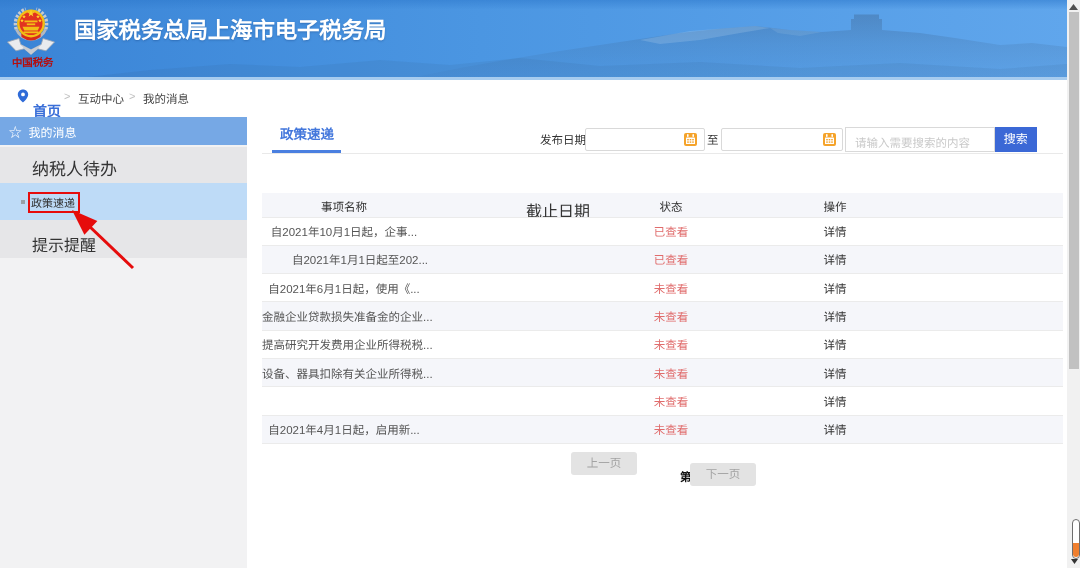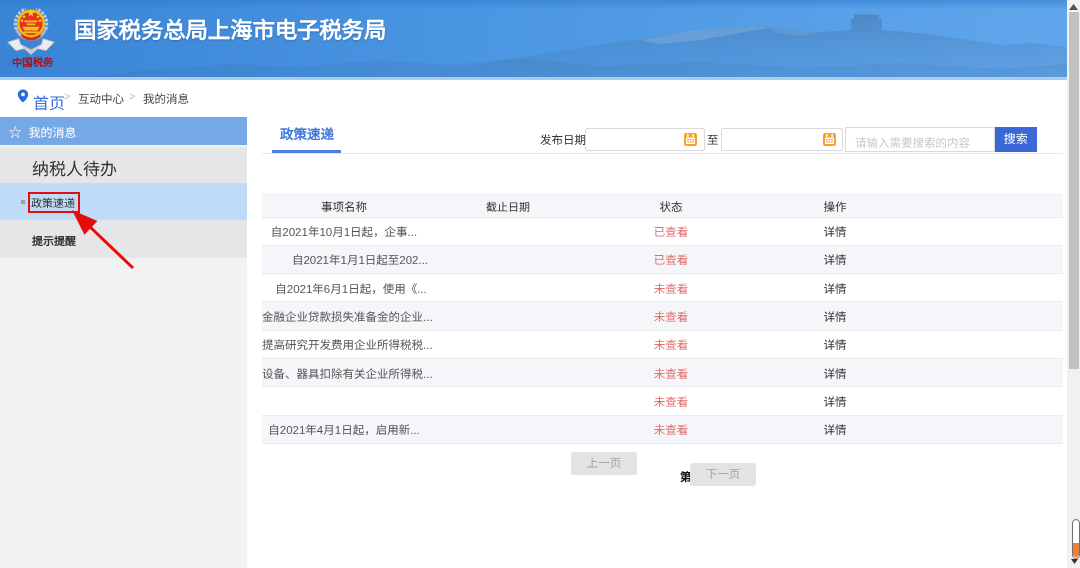--- a/index.html
+++ b/index.html
@@ -78,40 +78,40 @@
        transform:rotate(-1deg);">中国税务</div>
 
   <div class="abs" style="left:74px;top:19px;width:700px;height:26px;color:#ffffff;
        font-size:22.5px;font-weight:bold;letter-spacing:-0.2px;line-height:26px;
        text-shadow:0 1px 2px rgba(20,60,120,0.35);font-family:Liberation Mono, monospace;">国家税务总局上海市电子税务局</div>
 
   <div class="abs" style="left:0;top:80px;width:1067px;height:37px;background:#fff;"></div>
   <svg class="abs" style="left:17px;top:89px;" width="12" height="14" viewBox="0 0 12 14">
     <path d="M6,0.5 C3,0.5 0.8,2.7 0.8,5.5 C0.8,9.2 6,13.5 6,13.5 C6,13.5 11.2,9.2 11.2,5.5 C11.2,2.7 9,0.5 6,0.5 Z M6,7.3 A1.9,1.9 0 1 1 6,3.5 A1.9,1.9 0 0 1 6,7.3 Z" fill="#2f6bd8"></path>
   </svg>
-  <div class="abs" style="left:33px;top:90px;font-size:16px;color:#3a6fd8;">首页</div>
+  <div class="abs" style="left:33px;top:100px;font-size:14px;color:#3a6fd8;font-weight:bold;">首页</div>
   <div class="abs" style="left:64px;top:90px;font-size:11px;color:#c0c0c0;">&gt;</div>
   <div class="abs" style="left:78px;top:90px;font-size:11.5px;color:#444;">互动中心</div>
   <div class="abs" style="left:129px;top:90px;font-size:11px;color:#c0c0c0;">&gt;</div>
   <div class="abs" style="left:143px;top:90px;font-size:11.5px;color:#444;">我的消息</div>
 
   <div class="abs" style="left:0;top:117px;width:247px;height:451px;background:#f2f2f3;"></div>
   <div class="abs" style="left:0;top:117px;width:247px;height:28px;background:#76a8e5;color:#fff;">
     <span style="position:absolute;left:8.5px;top:3.5px;font-size:13.5px;font-weight:normal;">☆</span>
     <span style="position:absolute;left:28.5px;top:5.5px;font-size:12px;">我的消息</span>
   </div>
   <div class="abs" style="left:0;top:147px;width:247px;height:36px;background:#e6e6e8;">
     <span style="position:absolute;left:32px;top:8px;font-size:17px;color:#333;">纳税人待办</span>
   </div>
   <div class="abs" style="left:0;top:183px;width:247px;height:37px;background:#bedbf7;">
     <span style="position:absolute;left:20.5px;top:16.5px;width:4px;height:4px;background:#98a0a8;"></span>
     <span style="position:absolute;left:31px;top:11px;font-size:11px;color:#333;">政策速递</span>
   </div>
   <div class="abs" style="left:0;top:220px;width:247px;height:38px;background:#e6e6e8;">
-    <span style="position:absolute;left:32px;top:11.5px;font-size:11px;color:#333;font-weight:bold;">提示提醒</span>
+    <span style="position:absolute;left:32px;top:11.5px;font-size:16px;color:#333;">提示提醒</span>
   </div>
 
   <div class="abs" style="left:27.5px;top:192px;width:52px;height:21px;border:2px solid #e60c0c;"></div>
 
   <svg class="abs" style="left:60px;top:200px;" width="80" height="75" viewBox="0 0 80 75">
     <polygon points="12,10 37.4,20.9 24.4,34.7" fill="#e60c0c"></polygon>
     <line x1="28" y1="25" x2="73" y2="68" stroke="#e60c0c" stroke-width="3"></line>
   </svg>
 
   <div class="abs" style="left:280px;top:122.5px;font-size:13.5px;font-weight:bold;color:#4377dc;">政策速递</div>
@@ -147,38 +147,38 @@
       <rect x="8.2" y="8.4" width="1.6" height="1.4" fill="#f5a32a"></rect>
   </svg>
   <div class="abs" style="left:845px;top:127px;width:150px;height:24.5px;border:1px solid #d9d9d9;background:#fff;text-align:center;">
     <span style="position:absolute;left:9px;top:6px;font-size:11.5px;color:#c9c9c9;">请输入需要搜索的内容</span>
   </div>
   <div class="abs" style="left:994.5px;top:127px;width:42.5px;height:24.5px;background:#3b68d6;color:#fff;
        font-size:12px;text-align:center;line-height:24.5px;">搜索</div>
 
   <div class="abs" style="left:262px;top:193px;width:801px;height:23.5px;background:#f5f6fa;">
     <span style="position:absolute;left:0;width:164px;top:4.5px;text-align:center;font-size:11.5px;color:#333;">事项名称</span>
-    <span style="position:absolute;left:164px;width:164px;top:4.5px;text-align:center;font-size:11px;color:#333;">截止日期</span>
+    <span style="position:absolute;left:164px;width:164px;top:4.5px;text-align:right;font-size:16px;color:#333;">截止日期</span>
     <span style="position:absolute;left:327px;width:164px;top:4.5px;text-align:center;font-size:11.5px;color:#333;">状态</span>
     <span style="position:absolute;left:491px;width:164px;top:4.5px;text-align:center;font-size:11.5px;color:#333;">操作</span>
   </div>
 
   <div id="rows">
       <div class="abs" style="left: 262px; top: 216.5px; width: 801px; height: 28.3px; background: rgb(255, 255, 255); border-top: 1px solid rgb(235, 235, 235);">
         <span style="position:absolute;left:0;width:164px;top:5.5px;text-align:center;font-size:11.5px;color:#555;white-space:nowrap;">自2021年10月1日起，企事...</span>
         <span style="position:absolute;left:327px;width:164px;top:5.5px;text-align:center;font-size:11.5px;color:#e06c6c;">已查看</span>
         <span style="position:absolute;left:491px;width:164px;top:5.5px;text-align:center;font-size:11.5px;color:#333;">详情</span>
       </div>
       <div class="abs" style="left: 262px; top: 244.8px; width: 801px; height: 28.3px; background: rgb(245, 246, 250); border-top: 1px solid rgb(235, 235, 235);">
         <span style="position:absolute;left:16px;width:164px;top:5.5px;text-align:center;font-size:11.5px;color:#555;white-space:nowrap;">自2021年1月1日起至202...</span>
         <span style="position:absolute;left:327px;width:164px;top:5.5px;text-align:center;font-size:11.5px;color:#e06c6c;">已查看</span>
         <span style="position:absolute;left:491px;width:164px;top:5.5px;text-align:center;font-size:11.5px;color:#333;">详情</span>
       </div>
       <div class="abs" style="left: 262px; top: 273.1px; width: 801px; height: 28.3px; background: rgb(255, 255, 255); border-top: 1px solid rgb(235, 235, 235);">
-        <span style="position:absolute;left:7px;width:164px;top:5.5px;text-align:center;font-size:11.5px;color:#555;white-space:nowrap;">自2021年6月1日起，使用《...</span>
+        <span style="position:absolute;left:0;width:164px;top:5.5px;text-align:center;font-size:11.5px;color:#555;white-space:nowrap;">自2021年6月1日起，使用《...</span>
         <span style="position:absolute;left:327px;width:164px;top:5.5px;text-align:center;font-size:11.5px;color:#e06c6c;">未查看</span>
         <span style="position:absolute;left:491px;width:164px;top:5.5px;text-align:center;font-size:11.5px;color:#333;">详情</span>
       </div>
       <div class="abs" style="left: 262px; top: 301.4px; width: 801px; height: 28.3px; background: rgb(245, 246, 250); border-top: 1px solid rgb(235, 235, 235);">
         <span style="position:absolute;left:0;width:164px;top:5.5px;text-align:center;font-size:11.5px;color:#555;white-space:nowrap;">金融企业贷款损失准备金的企业...</span>
         <span style="position:absolute;left:327px;width:164px;top:5.5px;text-align:center;font-size:11.5px;color:#e06c6c;">未查看</span>
         <span style="position:absolute;left:491px;width:164px;top:5.5px;text-align:center;font-size:11.5px;color:#333;">详情</span>
       </div>
       <div class="abs" style="left: 262px; top: 329.7px; width: 801px; height: 28.3px; background: rgb(255, 255, 255); border-top: 1px solid rgb(235, 235, 235);">
         <span style="position:absolute;left:0;width:164px;top:5.5px;text-align:center;font-size:11.5px;color:#555;white-space:nowrap;">提高研究开发费用企业所得税税...</span>

